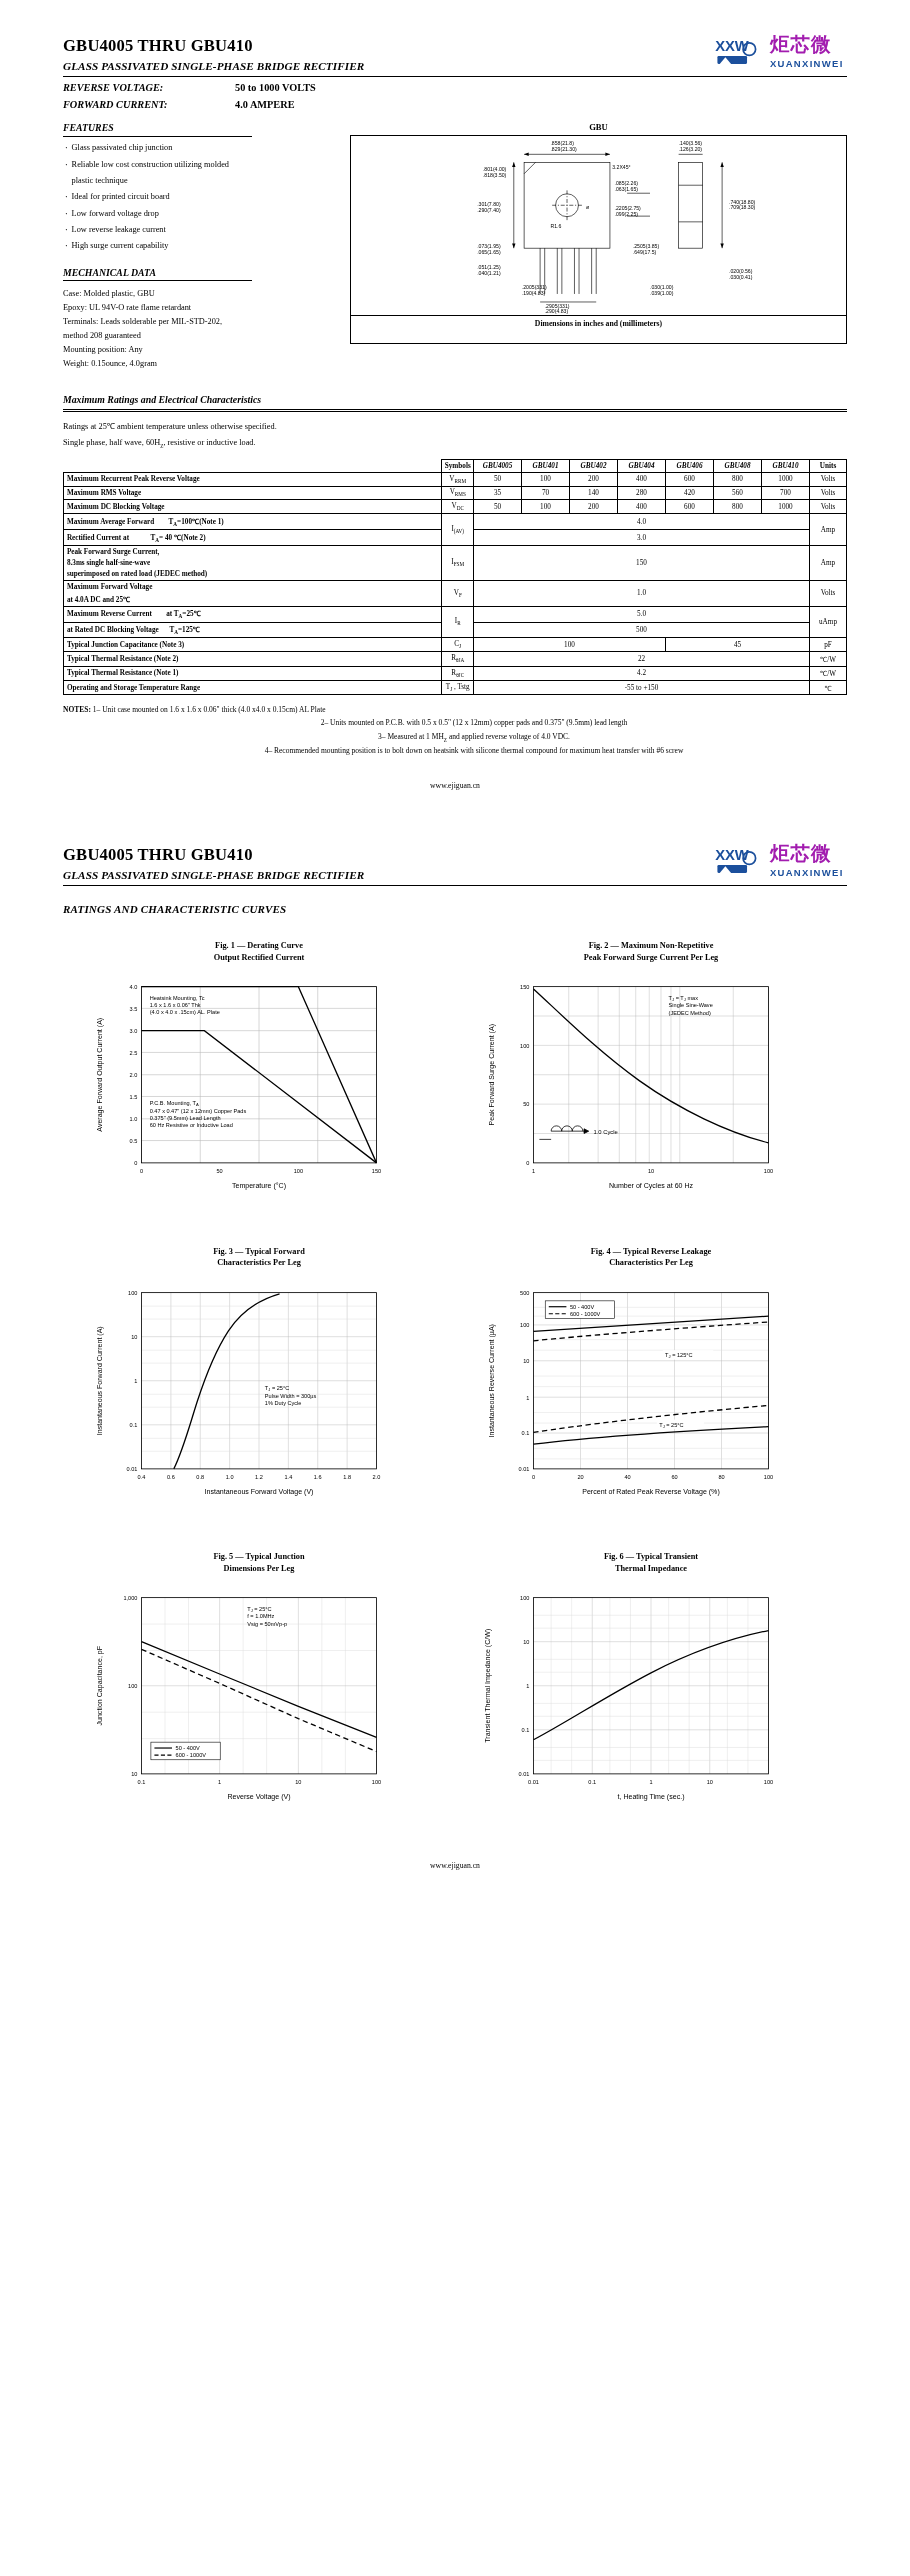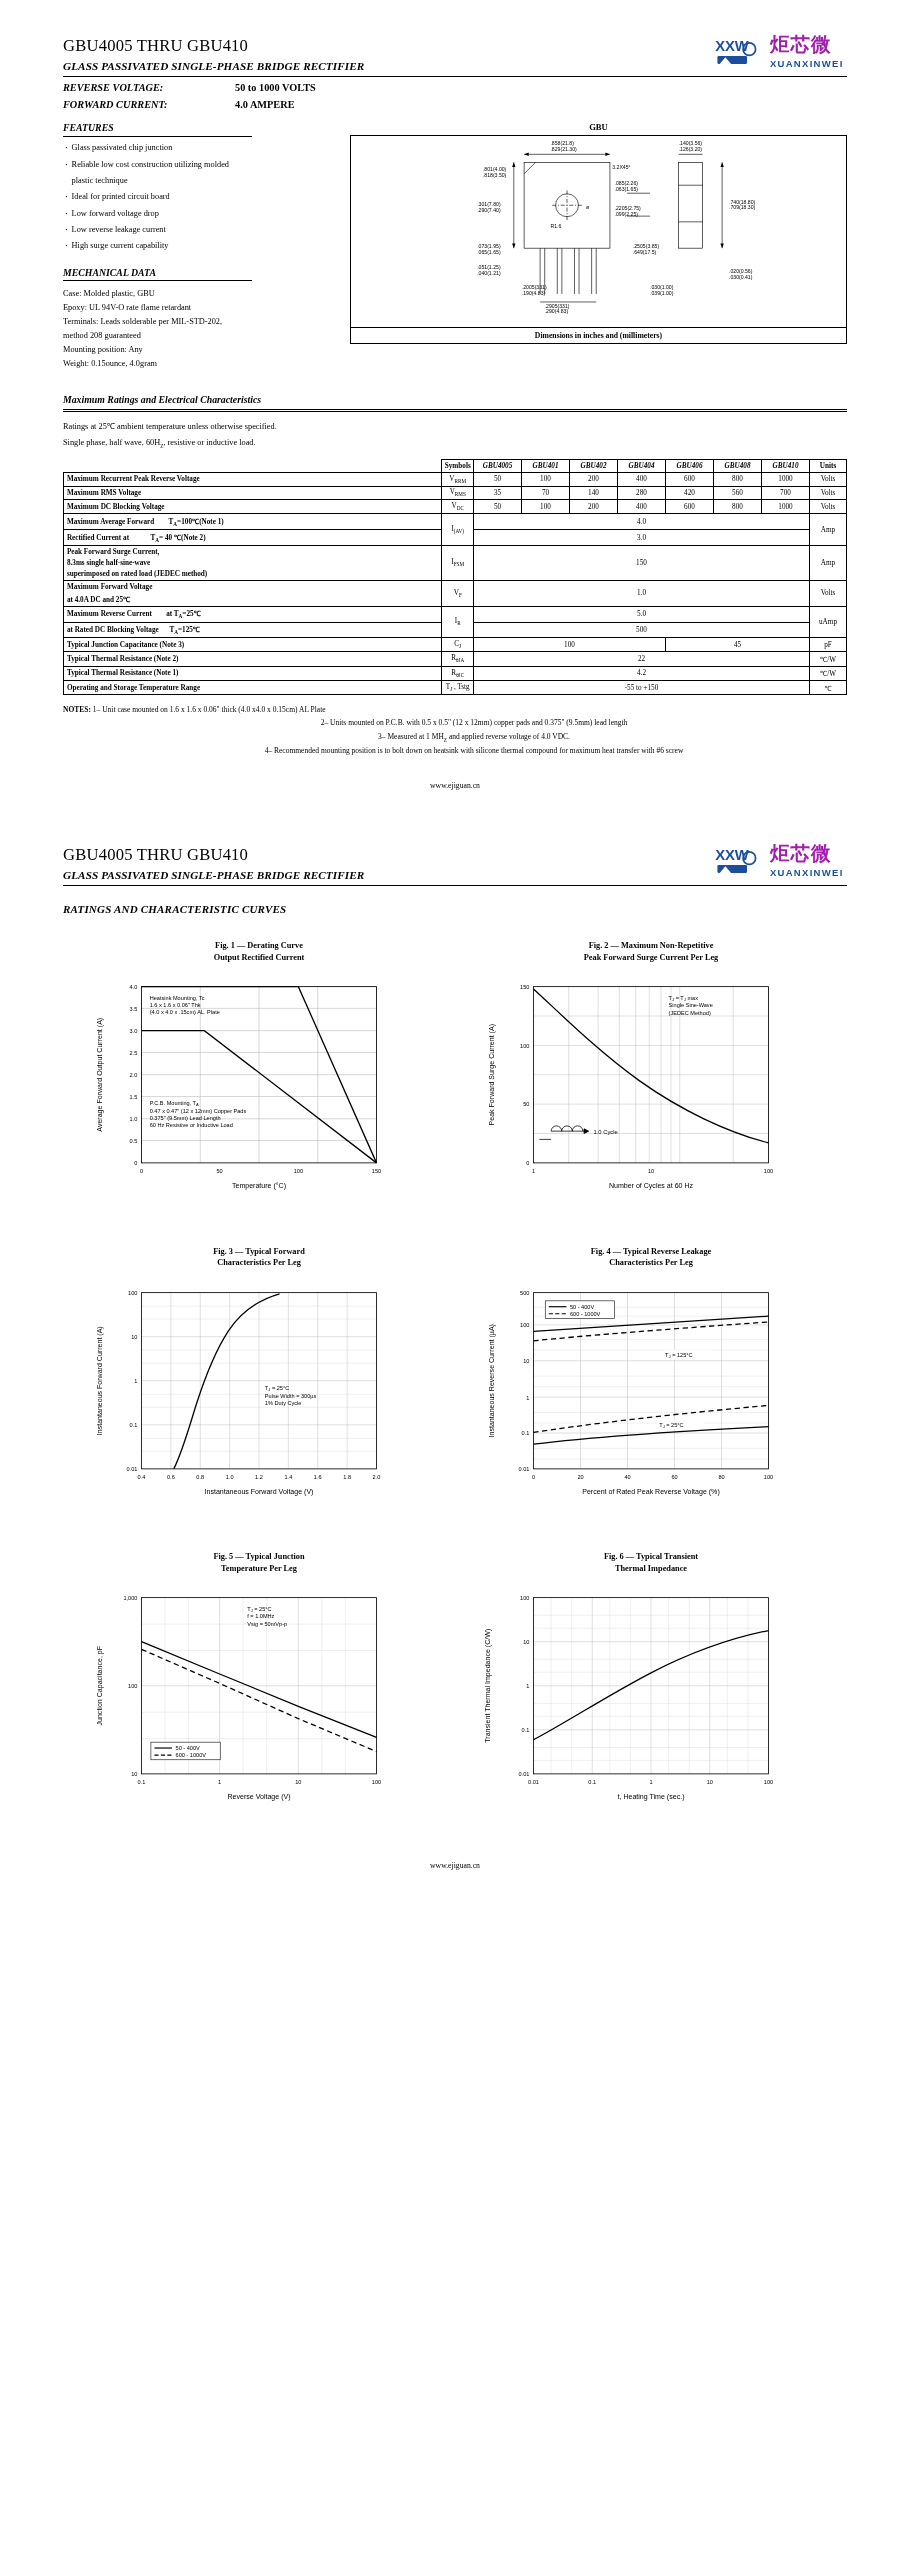--- a/index.html
+++ b/index.html
@@ -5,21 +5,21 @@
   * { box-sizing: border-box; }
   html, body { margin:0; padding:0; background:#fff; }
   body { width:910px; font-family:"Liberation Serif", serif; color:#000; }
 
   .page { width:910px; padding:0 0 0 0; position:relative; }
 
   
   .sheet1 { padding: 34px 63px 0 63px; }
   .hdr { display:flex; align-items:flex-start; justify-content:space-between; }
   .hdr-left { padding-top:2.3px; }
-  .title-main { font-size:16.6px; font-weight:normal; letter-spacing:0.2px; }
+  .title-main { font-size:16.6px; font-weight:bold; letter-spacing:0.2px; }
   .title-sub { font-size:11.2px; font-weight:bold; font-style:italic; margin-top:3.4px; letter-spacing:0.1px;}
   .rule-thick { border-top:1.1px solid #000; margin-top:4.6px; }
   .spec-row { display:flex; font-size:10.3px; font-weight:bold; font-style:italic; margin-top:5.2px; }
   .spec-row .lbl { width:172px; }
   .spec-row .val { font-style:normal; }
 
   
   .logo { display:flex; align-items:center; gap:6.9px; padding-right:3.4px;}
   .logo-mark { width:49px; height:36px; position:relative; }
   .logo-cn { font-family:"DejaVu Sans", sans-serif; font-size:19.5px; font-weight:bold; color:#a21caf; line-height:1; letter-spacing:1.1px;}
@@ -212,21 +212,21 @@
             <text x="608" y="118">.740(18.80)</text>
             <text x="608" y="128">.709(18.30)</text>
             <text x="440" y="196">.2505(3.85)</text>
             <text x="440" y="206">.649(17.5)</text>
             <text x="608" y="240">.020(0.56)</text>
             <text x="608" y="250">.030(0.41)</text>
             <text x="470" y="268">.030(1.00)</text>
             <text x="470" y="278">.039(1.00)</text>
           </g>
         </svg>
-        <div class="pkg-cap" style="position:absolute; bottom:0; left:0; right:0;">Dimensions in inches and (millimeters)</div>
+        <div class="pkg-cap" style="position:absolute; bottom:12px; left:0; right:0;">Dimensions in inches and (millimeters)</div>
       </div>
     </div>
   </div>
 
   <div class="ratings-head">Maximum Ratings and Electrical Characteristics</div>
   <div class="hr2"></div>
   <div class="hr1"></div>
 
   <div class="notes-lines">
     <div>Ratings at 25℃ ambient temperature unless otherwise specified.</div>
@@ -635,21 +635,21 @@
             <text x="113" y="334">0.01</text>
         </g>
         <text x="320" y="372" text-anchor="middle" font-family="Liberation Sans, sans-serif" font-size="12">Percent of Rated Peak Reverse Voltage (%)</text>
         <text x="52" y="180" text-anchor="middle" transform="rotate(-90 52 180)" font-family="Liberation Sans, sans-serif" font-size="12">Instantaneous Reverse Current (µA)</text>
       </svg>
     </div>
 
     <div class="chart-cell">
       <div class="chart-cap">
         <div>Fig. 5 — Typical Junction</div>
-        <div>Temperature Per Leg</div>
+        <div>Dimensions Per Leg</div>
       </div>
       <svg width="100%" viewBox="0 0 640 420">
         <g stroke="#bbb" stroke-width="0.8">
           <line x1="253" y1="30" x2="253" y2="330"></line>
             <line x1="387" y1="30" x2="387" y2="330"></line>
           <line x1="160" y1="30" x2="160" y2="330" stroke="#ddd"></line>
             <line x1="200" y1="30" x2="200" y2="330" stroke="#ddd"></line>
           <line x1="293" y1="30" x2="293" y2="330" stroke="#ddd"></line>
             <line x1="333" y1="30" x2="333" y2="330" stroke="#ddd"></line>
           <line x1="427" y1="30" x2="427" y2="330" stroke="#ddd"></line>

